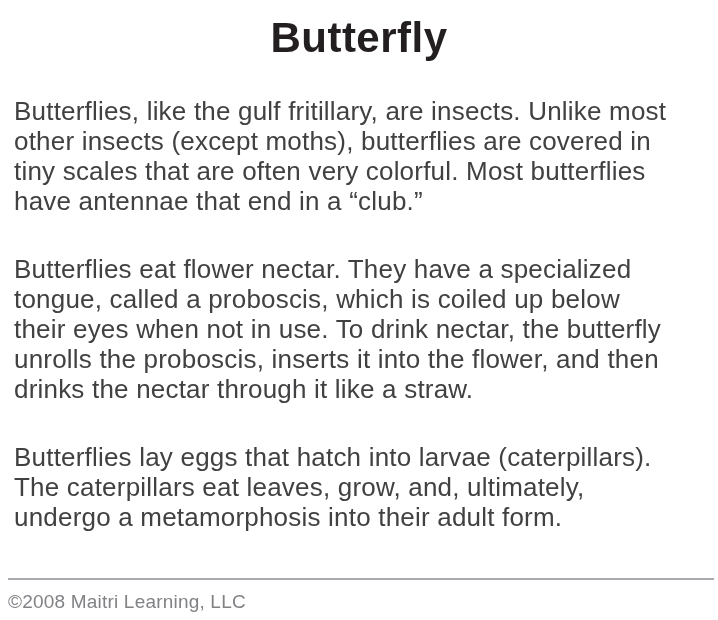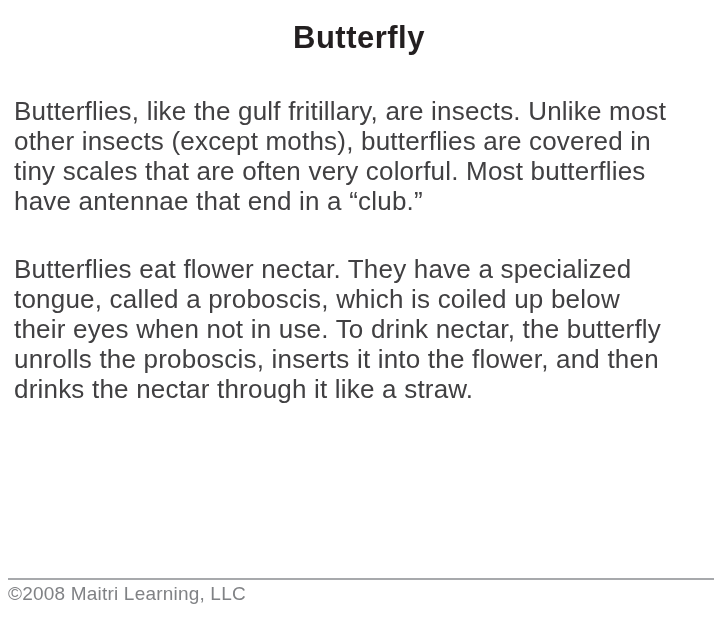--- a/index.html
+++ b/index.html
@@ -15,21 +15,21 @@
   .page {
     position: relative;
     width: 718px;
     height: 620px;
     background: #ffffff;
   }
 
   .title {
     margin: 14px 0 34px 0;
     text-align: center;
-    font-size: 31px;
+    font-size: 42px;
     line-height: 48px;
     font-weight: 700;
     color: #231f20;
     letter-spacing: 0.5px;
   }
 
   .content {
     padding: 0 14px;
   }
 
@@ -41,21 +41,21 @@
     white-space: pre-line;   
     margin: 5px 0 38px 0;
   }
 
   .footer {
     position: absolute;
     left: 8px;
     right: 4px;
     top: 564px;
     border-top: 2px solid #a7a9ac;
-    padding-top: 3px;
+    padding-top: 11px;
     display: flex;
     justify-content: space-between;
     align-items: center;
   }
 
   .footer span {
     font-size: 19px;
     line-height: 22px;
     color: #808285;
     letter-spacing: 0.2px;
@@ -71,19 +71,22 @@
   <div class="content">
     <p>Butterflies, like the gulf fritillary, are insects. Unlike most
 other insects (except moths), butterflies are covered in
 tiny scales that are often very colorful. Most butterflies
 have antennae that end in a “club.”</p>
     <p>Butterflies eat flower nectar. They have a specialized
 tongue, called a proboscis, which is coiled up below
 their eyes when not in use. To drink nectar, the butterfly
 unrolls the proboscis, inserts it into the flower, and then
 drinks the nectar through it like a straw.</p>
+    <p>Butterflies lay eggs that hatch into larvae (caterpillars).
+The caterpillars eat leaves, grow, and, ultimately,
+undergo a metamorphosis into their adult form.</p>
   </div>
 
   <div class="footer">
     <span>©2008 Maitri Learning, LLC</span>
   </div>
 
 </div>
 
 </body></html>

